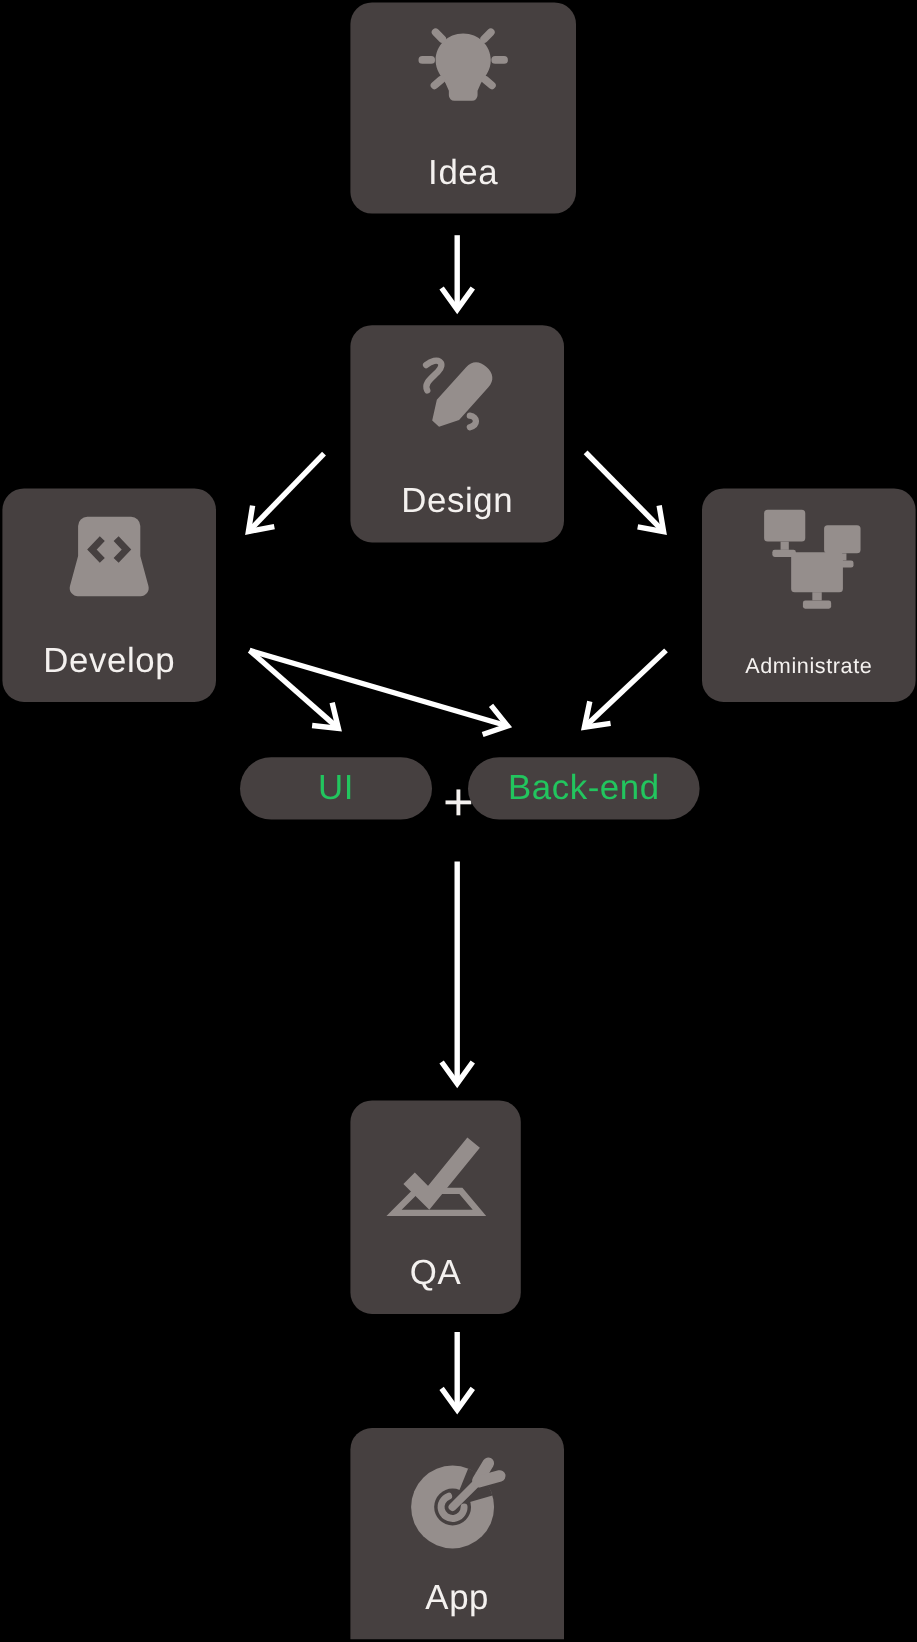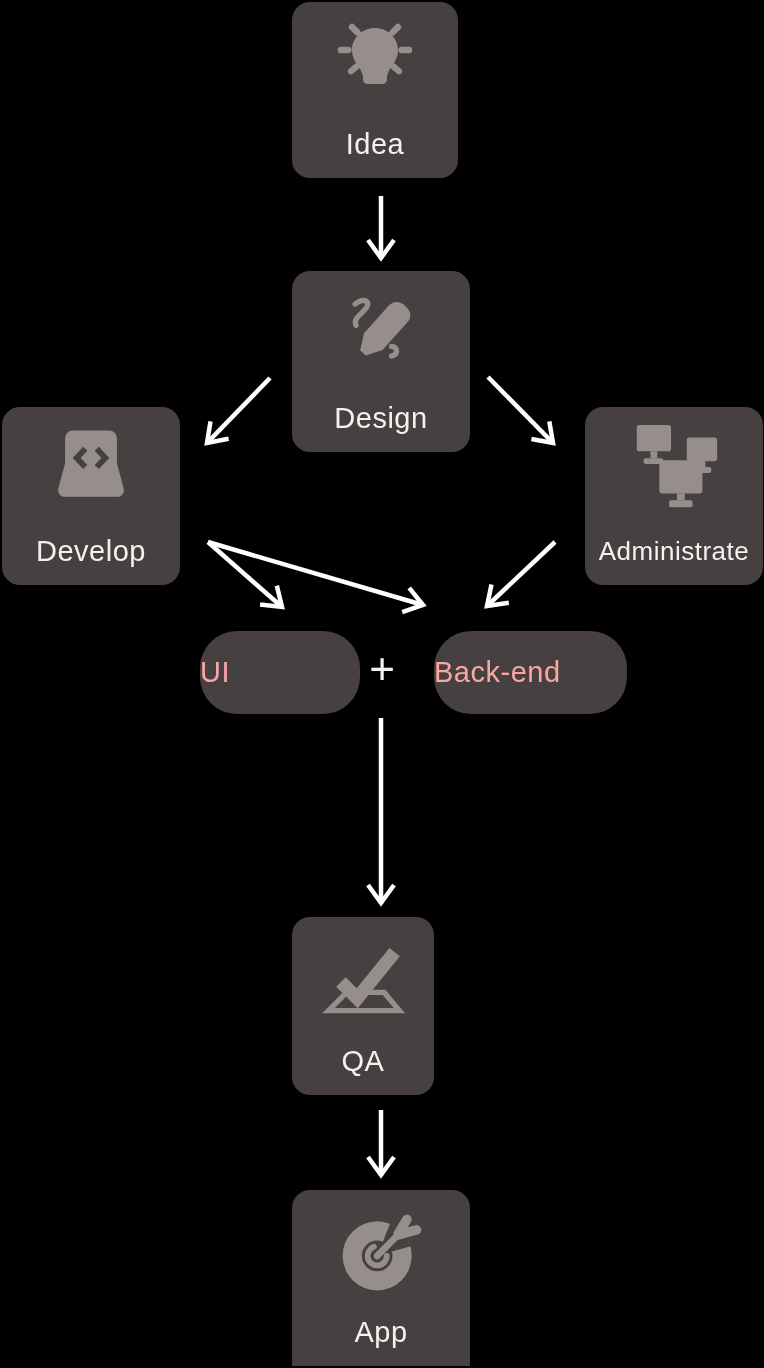--- a/index.html
+++ b/index.html
@@ -8,40 +8,40 @@
     overflow:hidden;font-family:"Liberation Sans",sans-serif;
   }
   .node{
     position:absolute;background:#464040;border-radius:18px;
     display:flex;flex-direction:column;align-items:center;box-sizing:border-box;
   }
   .node .label{
     color:#f4f1ef;font-size:29px;margin-top:auto;margin-bottom:19px;
     letter-spacing:0.5px;line-height:1;white-space:nowrap;
   }
-  .node .label.small{font-size:26px;margin-bottom:21px;}
+  .node .label.small{font-size:18px;margin-bottom:21px;}
   .icon{flex:none;}
   .pill{
-    position:absolute;background:#464040;border-radius:37px;height:83px;
-    display:flex;align-items:center;
-    color:#fca5a5;font-size:29px;letter-spacing:0.5px;box-sizing:border-box;
+    position:absolute;background:#464040;border-radius:37px;height:52px;
+    display:flex;align-items:center;justify-content:center;
+    color:#22c55e;font-size:29px;letter-spacing:0.5px;box-sizing:border-box;
   }
   .plus{
     position:absolute;color:#f4f1ef;font-size:44px;font-weight:500;
     width:44px;height:52px;display:flex;align-items:center;justify-content:center;
   }
   .edges{position:absolute;left:0;top:0;pointer-events:none;}
   .edges line,.edges polyline{stroke:#ffffff;stroke-width:4.5;fill:none;}
 </style>
 </head>
 <body>
 
 <div class="canvas">
 
-  <div class="node" style="left:292px;top:2px;width:166px;height:176px;">
+  <div class="node" style="left:292px;top:2px;width:188px;height:176px;">
     <svg class="icon" width="92" height="92" viewBox="0 0 100 100" style="margin-top:13px;">
       <path fill="#958e8c" d="M50,14 C64,14 75,25 75,38 C75,47 70,53 66,59 L63,66 L63,70 A5,5 0 0 1 58,75 L42,75 A5,5 0 0 1 37,70 L37,66 L34,59 C30,53 25,47 25,38 C25,25 36,14 50,14 Z"></path>
       <g stroke="#958e8c" stroke-width="7" stroke-linecap="round">
         <line x1="13" y1="38" x2="21" y2="38"></line>
         <line x1="87" y1="38" x2="79" y2="38"></line>
         <line x1="25" y1="13" x2="31" y2="19"></line>
         <line x1="75" y1="13" x2="69" y2="19"></line>
         <line x1="24" y1="61" x2="30" y2="56"></line>
         <line x1="76" y1="61" x2="70" y2="56"></line>
       </g>
@@ -87,21 +87,21 @@
     </svg>
     <div class="label small">Administrate</div>
   </div>
 
   <div class="pill" style="left:200px;top:631px;width:160px;">
     <span>UI</span>
   </div>
 
   <div class="plus" style="left:360px;top:643px;">+</div>
 
-  <div class="pill" style="left:434px;top:631px;width:193px;">
+  <div class="pill" style="left:390px;top:631px;width:193px;">
     <span>Back-end</span>
   </div>
 
   <div class="node" style="left:292px;top:917px;width:142px;height:178px;">
     <svg class="icon" width="96" height="96" viewBox="0 0 100 100" style="margin-top:14px;">
       <polygon fill="none" stroke="#958e8c" stroke-width="5.5" points="14,83 33,64 72,64 88,83"></polygon>
       <polyline fill="none" stroke="#958e8c" stroke-width="14" points="27,53 44,70 83,22"></polyline>
     </svg>
     <div class="label">QA</div>
   </div>

